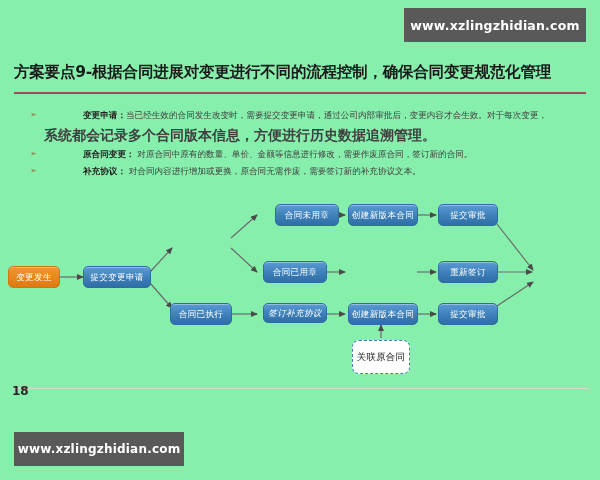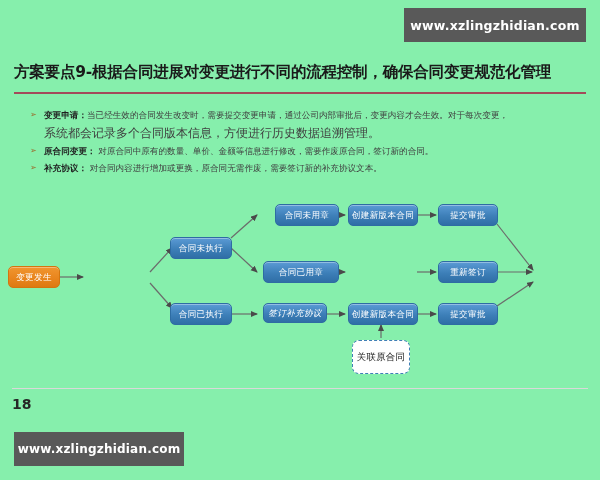--- a/index.html
+++ b/index.html
@@ -31,23 +31,23 @@
 
   
   .bullets{position:absolute;left:30px;top:108px;width:550px;}
   .bullet-row{
     display:flex;align-items:flex-start;
     font-size:8.6px;color:#3f3f3f;line-height:1.65;margin-bottom:2px;
   }
   .bullet-mark{
     width:14px;flex:0 0 14px;color:#9a6a2a;font-size:8px;line-height:1.8;
   }
-  .bullet-body{flex:1;}
+  .bullet-body{flex:1;margin-left:39px;}
   .bullet-lead{font-weight:bold;color:#1f1f1f;}
-  .bullet-cont{padding-left:14px;font-size:12px;color:#3f3f3f;line-height:1.65;}
+  .bullet-cont{padding-left:14px;font-size:14px;color:#3f3f3f;line-height:1.65;font-weight:bold;}
 
   
   .diagram{position:absolute;left:0;top:190px;width:600px;height:205px;}
   .diagram svg{position:absolute;left:0;top:0;}
 
   .node{
     position:absolute;box-sizing:border-box;
     display:flex;align-items:center;justify-content:center;
     text-align:center;color:#ffffff;font-size:8.6px;
     border-radius:5px;line-height:1.2;
@@ -63,21 +63,21 @@
     border:1px solid #d4750f;
     box-shadow:inset 0 1px 0 rgba(255,255,255,.35);
   }
   .node.dashed{
     background:#ffffff;border:1.4px dashed #3f7fb5;color:#1a1a1a;
     font-size:9.4px;border-radius:7px;box-shadow:none;
   }
 
   
   .footer-rule{position:absolute;left:12px;top:388px;width:576px;height:1px;background:#d9d9d9;}
-  .page-num{position:absolute;left:12px;top:396px;font-size:14px;font-weight:bold;color:#262626;}
+  .page-num{position:absolute;left:12px;top:384px;font-size:12px;font-weight:bold;color:#262626;}
 </style>
 </head>
 <body>
 
 <div class="slide">
 
   <div class="wm wm-top">www.xzlingzhidian.com</div>
   <div class="wm wm-bottom">www.xzlingzhidian.com</div>
 
   <div class="title">方案要点9-根据合同进展对变更进行不同的流程控制，确保合同变更规范化管理</div>
@@ -154,28 +154,28 @@
         <path d="M497,82 L532,82"></path>
 
         <path d="M497,116 L533,92"></path>
 
         <path d="M381,148 L381,135"></path>
       </g>
     </svg>
 
     <div class="node orange" style="left:8px;top:76px;width:52px;height:22px;">变更发生</div>
 
+    <div class="node blue" style="left:83px;top:76px;width:68px;height:22px;">提交变更申请</div>
 
-    <div class="node blue" style="left:170px;top:47px;width:62px;height:22px;">合同未执行</div>
 
     <div class="node blue" style="left:170px;top:113px;width:62px;height:22px;">合同已执行</div>
 
     <div class="node blue" style="left:263px;top:14px;width:64px;height:22px;margin-left:12px;">合同未用章</div>
 
-    <div class="node blue" style="left:263px;top:71px;width:76px;height:22px;">合同已用章</div>
+    <div class="node blue" style="left:263px;top:71px;width:64px;height:22px;">合同已用章</div>
 
     <div class="node blue" style="left:263px;top:113px;width:64px;height:20px;font-style:italic;">签订补充协议</div>
 
     <div class="node blue" style="left:348px;top:14px;width:70px;height:22px;">创建新版本合同</div>
 
 
     <div class="node blue" style="left:348px;top:113px;width:70px;height:22px;">创建新版本合同</div>
 
     <div class="node blue" style="left:438px;top:14px;width:60px;height:22px;">提交审批</div>
 

